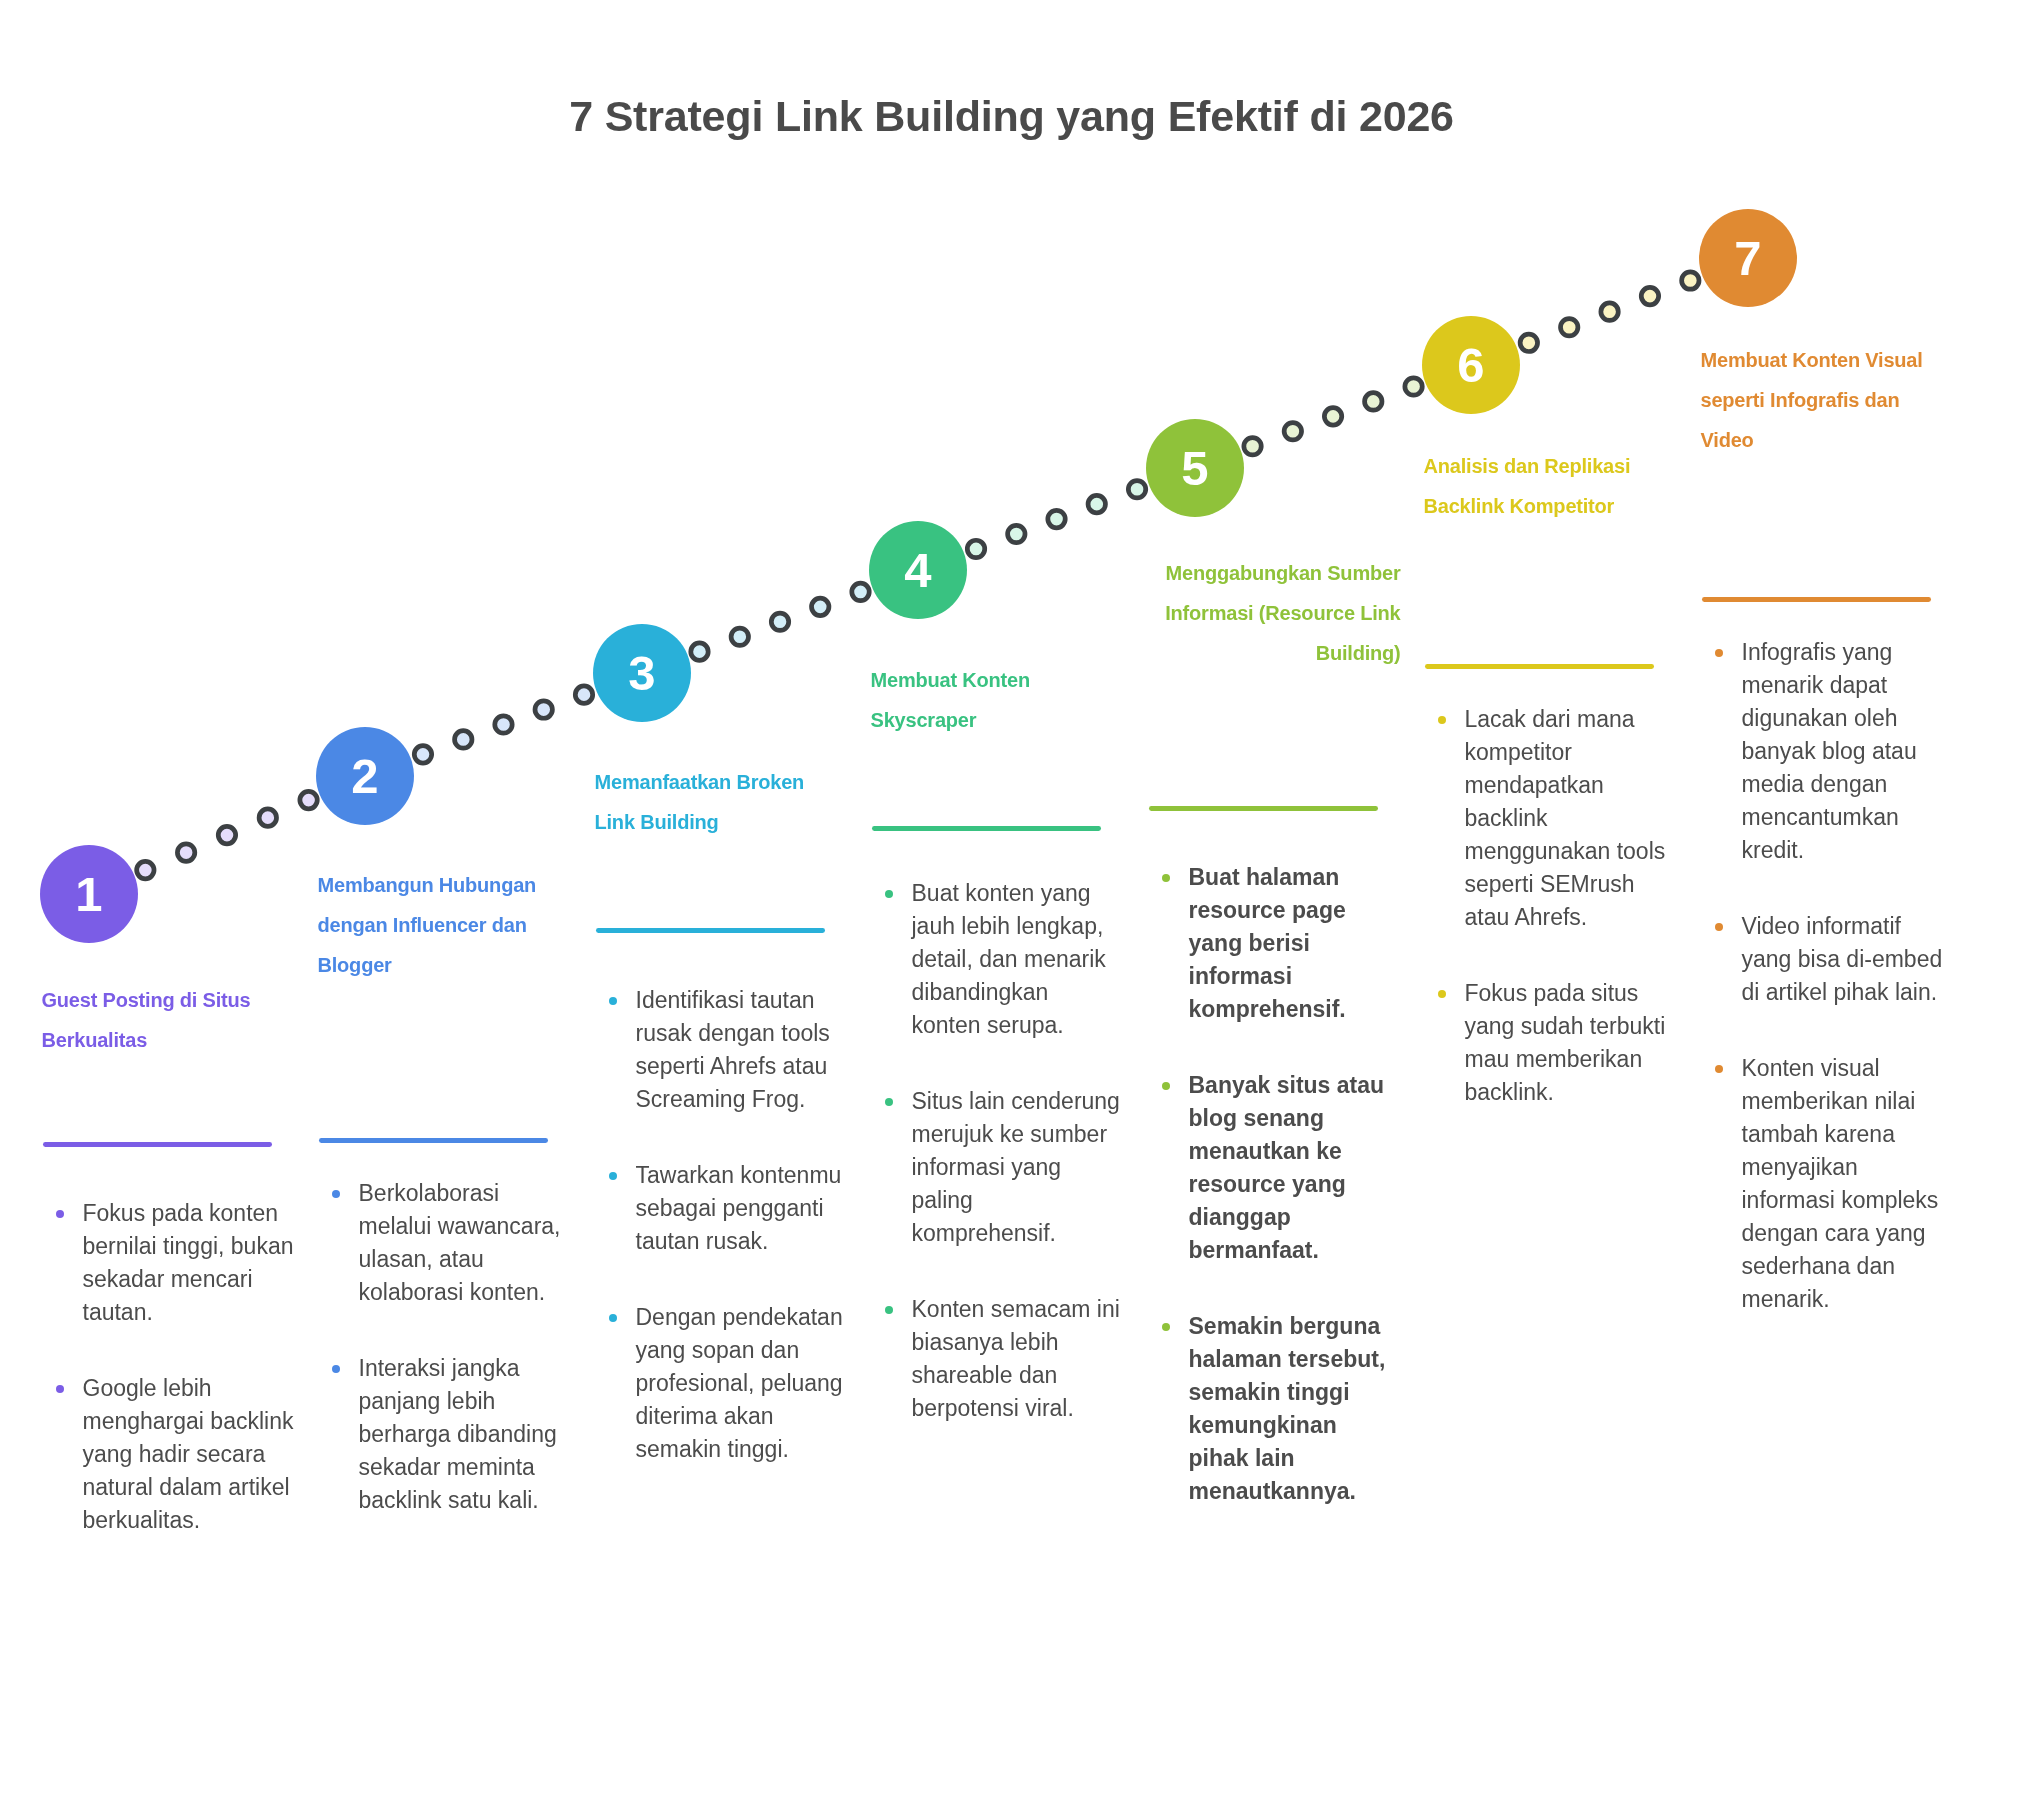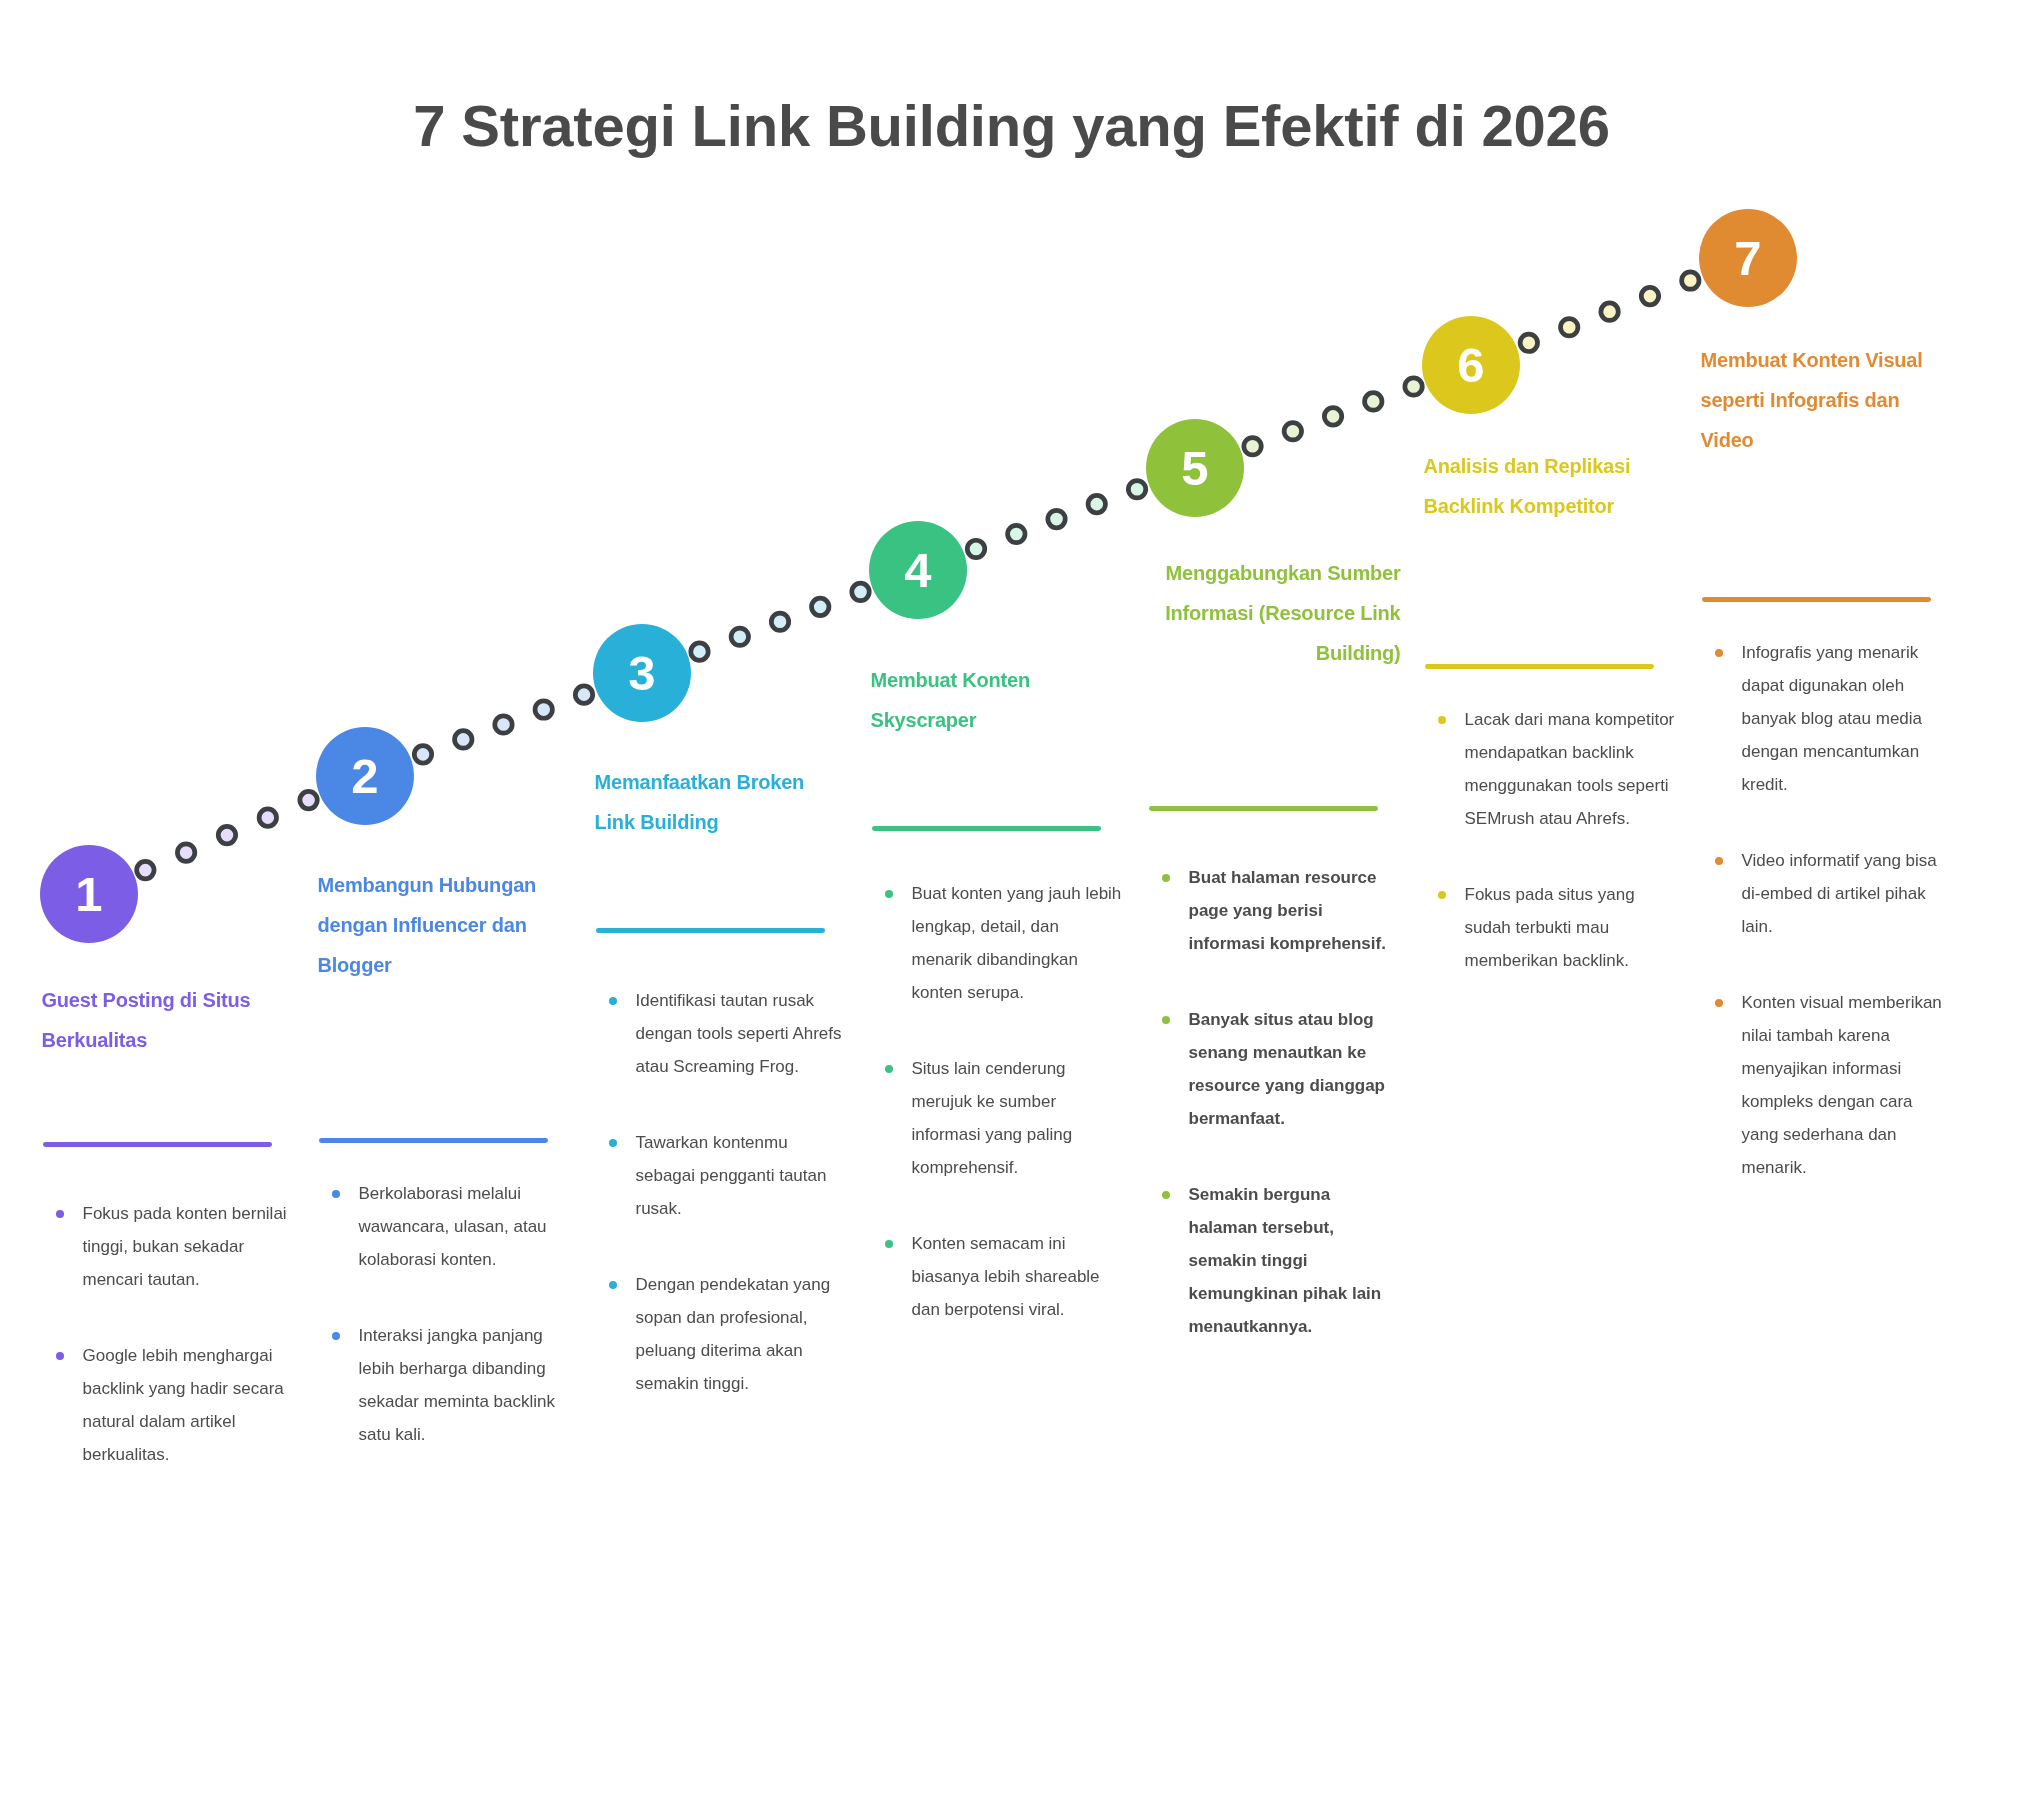--- a/index.html
+++ b/index.html
@@ -23,21 +23,21 @@
   }
 
   .page-title {
     position: absolute;
     left: 0;
     top: 92px;
     width: 2023px;
     text-align: center;
     font-family: "Liberation Sans", sans-serif;
     font-weight: bold;
-    font-size: 58px;
+    font-size: 43px;
     color: #4a4a4a;
     letter-spacing: -0.2px;
   }
 
   .dots-layer {
     position: absolute;
     left: 0;
     top: 0;
     width: 2023px;
     height: 1814px;
@@ -90,21 +90,21 @@
     list-style: none;
     margin: 0;
     padding: 0;
   }
 
   .bullets li {
     position: relative;
     padding-left: 41px;
     margin-bottom: 43px;
     font-family: "Liberation Sans", sans-serif;
-    font-size: 17px;
+    font-size: 23px;
     line-height: 33px;
     color: #4c4c4c;
   }
 
   .bullets li .dot {
     position: absolute;
     left: 14.2px;
     top: 13.4px;
     width: 8px;
     height: 8px;

